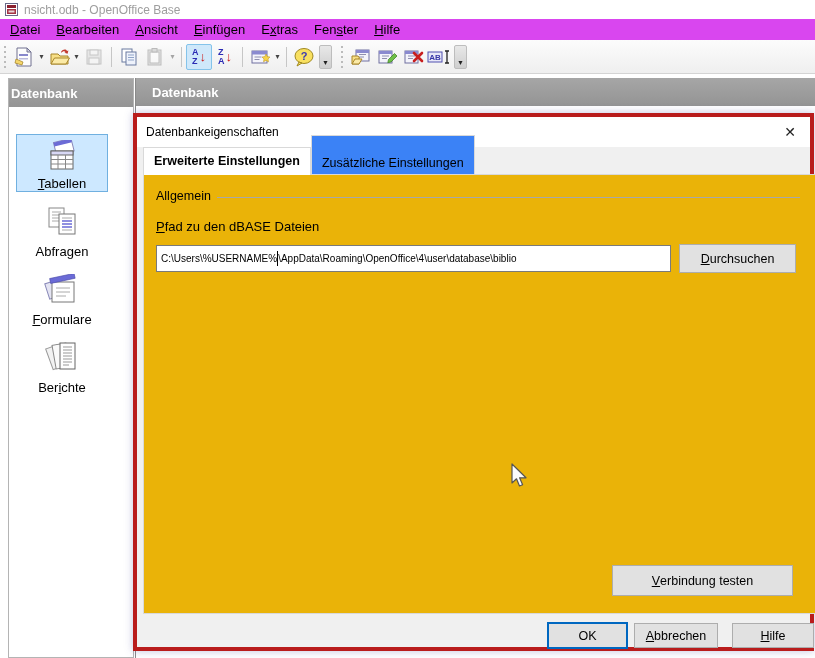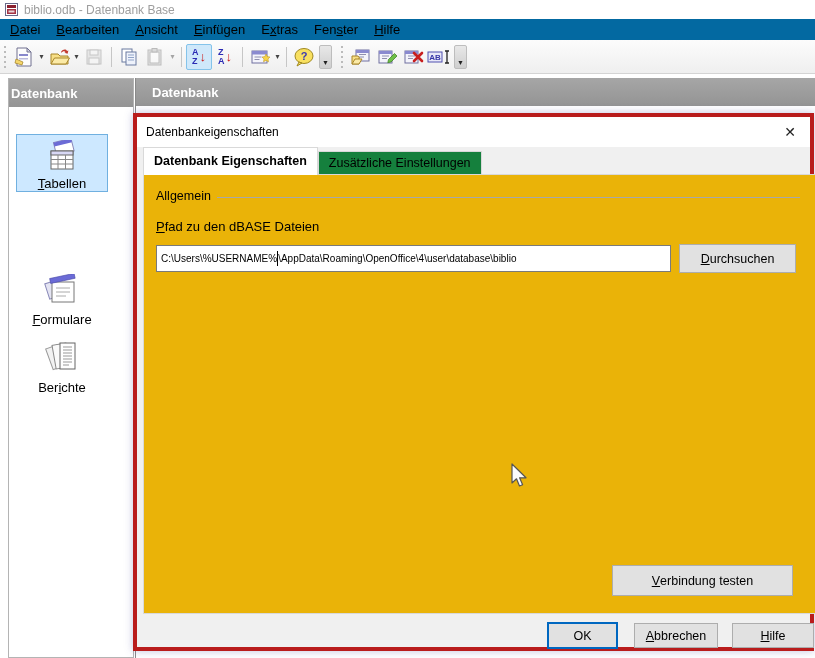--- a/index.html
+++ b/index.html
@@ -7,21 +7,21 @@
               font-family:"Liberation Sans", sans-serif; color:#000; }
   #screen { position:relative; width:815px; height:658px; background:#fff; }
 
   
   #titlebar { position:absolute; left:0; top:0; width:815px; height:19px;
               background:#ffffff; display:flex; align-items:center; padding-left:5px; }
   #titlebar .app-title { font-size:12px; color:#9e9e9e; margin-left:6px; white-space:nowrap; }
 
   
   #menubar { position:absolute; left:0; top:19px; width:815px; height:21px;
-             background:#0369a1; display:flex; align-items:center; padding-left:2px; }
+             background:#d946ef; display:flex; align-items:center; padding-left:2px; }
   .menu-item { font-size:13px; padding:2px 8px; color:#000; cursor:default; }
   u { text-decoration:underline; }
 
   
   #toolbar { position:absolute; left:0; top:40px; width:815px; height:34px;
              background:linear-gradient(#fcfcfc,#efefef); border-bottom:1px solid #d4d4d4;
              display:flex; align-items:center; }
   .grip { width:5px; height:22px; margin:0 3px;
           background:repeating-linear-gradient(#bbb 0 2px, transparent 2px 5px);
           background-size:2px 100%; background-repeat:repeat-y; background-position:1px 0; }
@@ -61,59 +61,59 @@
             background:#f0f0f0; border:4px solid #b91c1c;
             box-shadow:0 0 8px rgba(80,80,160,.35); }
   #dlg-titlebar { position:absolute; left:0; top:0; width:100%; height:30px; background:#ffffff;
                   display:flex; align-items:center; }
   #dlg-title { font-size:12px; margin-left:9px; }
   #dlg-close { position:absolute; right:8px; top:3px; width:24px; height:24px;
                display:flex; align-items:center; justify-content:center;
                font-size:14px; color:#222; cursor:default; }
   .tabs { position:absolute; left:6px; top:30px; height:28px; display:flex; align-items:flex-end; }
   .tab { font-size:12.5px; border:1px solid #d9d9d9; border-bottom:none;
-         padding:4px 10px 5px 10px; background:#15803d; position:relative; }
+         padding:20px 10px 5px 10px; background:#3b82f6; position:relative; }
   .tab.active { font-weight:bold; background:#ffffff; padding:6px 10px 7px 10px; z-index:3; }
   #tab-panel { position:absolute; left:6px; top:57px; width:781px; height:440px;
                background:#eab308; border:1px solid #d9d9d9; z-index:2; }
 
   .group-caption { position:absolute; left:12px; top:14px; font-size:12.5px;
                    display:flex; align-items:center; width:644px; }
   .group-caption .rule { flex:1; height:1px; background:#a8a8a8; margin-left:6px; margin-top:2px; }
   #path-label { position:absolute; left:12px; top:44px; font-size:13px; }
   #path-input { position:absolute; left:12px; top:70px; width:515px; height:27px;
                 background:#fff; border:1px solid #7a7a7a; font-size:10px;
                 display:flex; align-items:center; padding:0 4px; white-space:pre; overflow:hidden; }
   .caret { display:inline-block; width:1px; height:15px; background:#000; }
 
   .btn { background:#e1e1e1; border:1px solid #adadad; font-size:12.5px;
          display:flex; align-items:center; justify-content:center;
          font-family:"Liberation Sans", sans-serif; cursor:default; }
   #browse-btn { position:absolute; left:535px; top:69px; width:117px; height:29px; }
   #test-btn   { position:absolute; left:468px; top:390px; width:181px; height:31px; }
-  #ok-btn     { position:absolute; left:410px; top:505px; width:71px; height:27px;
+  #ok-btn     { position:absolute; left:410px; top:505px; width:81px; height:27px;
                 border:2px solid #0067c0; }
   #cancel-btn { position:absolute; left:497px; top:506px; width:84px; height:25px; }
   #help-btn   { position:absolute; left:595px; top:506px; width:82px; height:25px; }
 
   #cursor { position:absolute; left:510px; top:463px; z-index:50; pointer-events:none; }
 </style>
 </head>
 <body>
 
 <div id="screen">
 
   <div id="titlebar">
     <svg width="13" height="13" viewBox="0 0 13 13">
       <rect x="0.5" y="0.5" width="12" height="12" fill="#fff" stroke="#6a6a8a"></rect>
       <rect x="2" y="2" width="9" height="3" fill="#8a1f2f"></rect>
       <rect x="2" y="6" width="9" height="5" fill="#a43243"></rect>
       <rect x="3.5" y="7.5" width="6" height="2" fill="#e8d8da"></rect>
     </svg>
-    <span class="app-title">biblio.odb - Datenbank Base</span>
+    <span class="app-title">nsicht.odb - OpenOffice Base</span>
   </div>
 
   <div id="menubar">
     <span class="menu-item"><u>D</u>atei</span>
     <span class="menu-item"><u>B</u>earbeiten</span>
     <span class="menu-item"><u>A</u>nsicht</span>
     <span class="menu-item"><u>E</u>infügen</span>
     <span class="menu-item">E<u>x</u>tras</span>
     <span class="menu-item">Fen<u>s</u>ter</span>
     <span class="menu-item"><u>H</u>ilfe</span>
@@ -266,20 +266,30 @@
           <rect x="12" y="1" width="18" height="13" fill="#fff" stroke="#8888b8"></rect>
           <rect x="12" y="1" width="18" height="4" fill="#6b6bd6"></rect>
         </g>
         <rect x="8" y="11" width="22" height="18" fill="#fff" stroke="#666"></rect>
         <rect x="8" y="11" width="22" height="4" fill="#d8d8f4" stroke="#666"></rect>
         <path d="M8 19.5 h22 M8 24 h22 M15 15 v14 M22.5 15 v14" stroke="#888" stroke-width="1" fill="none"></path>
       </svg>
       <span class="lbl"><u>T</u>abellen</span>
     </div>
 
+    <div class="side-item" style="top:122px">
+      <svg width="38" height="36" viewBox="0 0 38 36">
+        <rect x="6" y="2" width="15" height="19" fill="#fff" stroke="#888"></rect>
+        <path d="M9 6 h9 M9 9 h9 M9 12 h9 M9 15 h9" stroke="#aaa" stroke-width="1"></path>
+        <rect x="16" y="8" width="16" height="20" fill="#fff" stroke="#777"></rect>
+        <path d="M19 12 h10 M19 24 h10" stroke="#aaa" stroke-width="1"></path>
+        <path d="M19 15 h10 M19 18 h10 M19 21 h10" stroke="#6b6bd6" stroke-width="1.6"></path>
+      </svg>
+      <span class="lbl">Abfra<u>g</u>en</span>
+    </div>
 
     <div class="side-item" style="top:190px">
       <svg width="38" height="36" viewBox="0 0 38 36">
         <rect x="4" y="8" width="10" height="16" transform="rotate(-18 9 16)" fill="#e4e4f2" stroke="#8888b8"></rect>
         <rect x="9" y="8" width="22" height="20" fill="#fff" stroke="#777"></rect>
         <path d="M13 14 h14 M13 18 h14 M13 22 h10" stroke="#aaa" stroke-width="1"></path>
         <rect x="7" y="2" width="25" height="5" transform="rotate(-12 19 5)" fill="#6b6bd6" stroke="#4a4aa8" stroke-width=".6"></rect>
       </svg>
       <span class="lbl"><u>F</u>ormulare</span>
     </div>
@@ -301,21 +311,21 @@
     </div>
   </div>
 
   <div id="dialog">
     <div id="dlg-titlebar">
       <span id="dlg-title">Datenbankeigenschaften</span>
       <span id="dlg-close">✕</span>
     </div>
 
     <div class="tabs">
-      <div class="tab active">Datenbank Eigenschaften</div>
+      <div class="tab active">Erweiterte Einstellungen</div>
       <div class="tab">Zusätzliche Einstellungen</div>
     </div>
 
     <div id="tab-panel">
       <div class="group-caption">
         <span>Allgemein</span>
           <span class="rule"></span>
       </div>
       <div id="path-label"><u>P</u>fad zu den dBASE Dateien</div>
       <div id="path-input">C:\Users\%USERNAME%<span class="caret"></span>\AppData\Roaming\OpenOffice\4\user\database\biblio</div>

